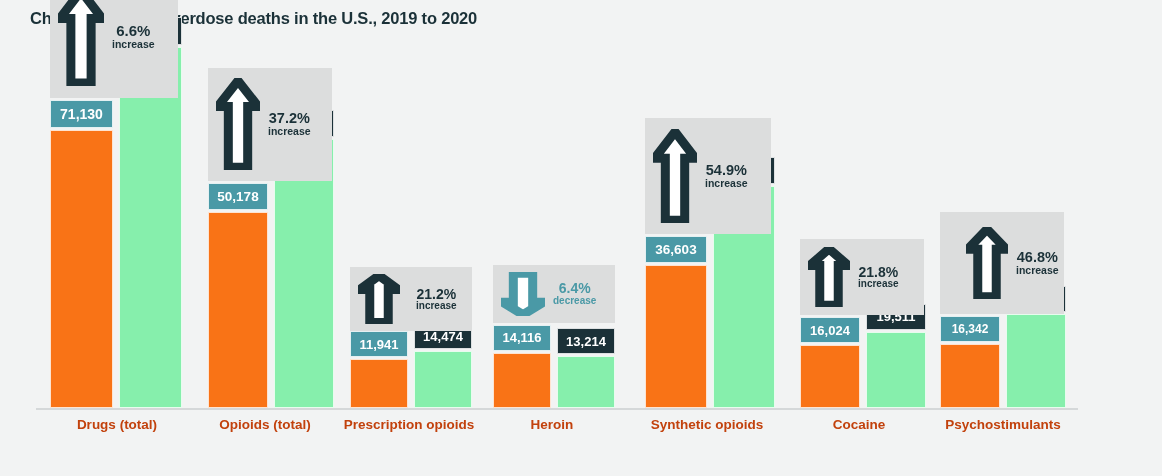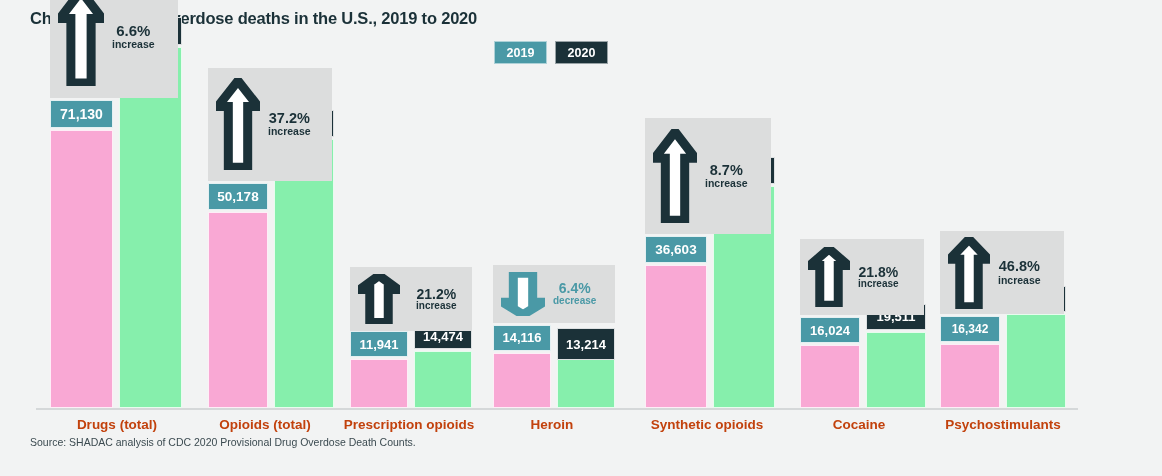--- a/index.html
+++ b/index.html
@@ -50,21 +50,21 @@
   }
   .pct-value { font-weight: bold; color: #1b3138; white-space: nowrap; }
   .pct-word  { font-weight: bold; color: #1b3138; white-space: nowrap; }
   .dec .pct-value, .dec .pct-word { color: #4a99a6; }
 
   
   .bar {
     position: absolute; bottom: 0;
     border: 1px solid rgba(255,255,255,0.8);
   }
-  .bar-2019 { background: #f9a8d4; }
+  .bar-2019 { background: #f97316; }
   .bar-2020 { background: #86efac; }
   .bar-label {
     position: absolute; left: -1px;
     display: flex; align-items: center; justify-content: center;
     color: #ffffff; font-weight: bold; white-space: nowrap;
     border: 1px solid rgba(255,255,255,0.85);
   }
   .label-2019 { background: #4a99a6; }
   .label-2020 { background: #1b3138; }
 
@@ -82,28 +82,20 @@
     font-size: 10.5px; color: #3c4b51; white-space: nowrap;
   }
 </style>
 </head>
 <body>
 
 <div id="root">
 
   <div id="chart-title">Changes in drug overdose deaths in the U.S., 2019 to 2020</div>
 
-  <div id="legend">
-    <div class="legend-item legend-2019">
-      <span>2019</span>
-    </div>
-    <div class="legend-item legend-2020">
-      <span>2020</span>
-    </div>
-  </div>
 
   <div id="plot">
     <div id="axis-line"></div>
     <div id="groups-host">
         <div class="group" style="left: 50px; bottom: 68px; width: 132px; height: 1px;">
           <div class="bar bar-2019" style="left: 0px; width: 63px; height: 278.189px;">
             <div class="bar-label label-2019" style="width: 63px; height: 28px; font-size: 14px; top: -31px;">71,130</div>
           </div>
           <div class="bar bar-2020" style="left: 69px; width: 63px; height: 360.528px;">
             <div class="bar-label label-2020" style="width: 63px; height: 28px; font-size: 14px; top: -31px;">92,183</div>
@@ -150,21 +142,21 @@
               <div class="pct-value" style="font-size: 14px;">21.2%</div>
               <div class="pct-word" style="font-size: 10px;">increase</div>
             </div>
           </div>
         </div>
         <div class="group" style="left: 493px; bottom: 68px; width: 122px; height: 1px;">
           <div class="bar bar-2019" style="left: 0px; width: 58px; height: 55.208px;">
             <div class="bar-label label-2019" style="width: 58px; height: 26px; font-size: 13px; top: -29px;">14,116</div>
           </div>
           <div class="bar bar-2020" style="left: 64px; width: 58px; height: 51.68px;">
-            <div class="bar-label label-2020" style="width: 58px; height: 32px; font-size: 13px; top: -29px;">13,214</div>
+            <div class="bar-label label-2020" style="width: 58px; height: 26px; font-size: 13px; top: -29px;">13,214</div>
           </div>
           <div class="arrow-panel dec" style="width: 122px; height: 58px; left: 0px; bottom: 85.208px; padding-left: 8px; gap: 8px;">
             <svg width="44" height="44" viewBox="0 0 100 200" preserveAspectRatio="none" class="arrow-svg">
               <path d="M50 194 L96 138 L72 138 L72 6 L28 6 L28 138 L4 138 Z" fill="#ffffff" stroke="#4a99a6" stroke-width="9" stroke-linejoin="miter" vector-effect="non-scaling-stroke"></path>
             </svg>
             <div class="pct-wrap">
               <div class="pct-value" style="font-size: 14px;">6.4%</div>
               <div class="pct-word" style="font-size: 10px;">decrease</div>
             </div>
           </div>
@@ -174,21 +166,21 @@
             <div class="bar-label label-2019" style="width: 62px; height: 27px; font-size: 13.5px; top: -30px;">36,603</div>
           </div>
           <div class="bar bar-2020" style="left: 68px; width: 62px; height: 221.707px;">
             <div class="bar-label label-2020" style="width: 62px; height: 27px; font-size: 13.5px; top: -30px;">56,688</div>
           </div>
           <div class="arrow-panel" style="width: 126px; height: 116px; left: 0px; bottom: 174.154px; padding-left: 8px; gap: 8px;">
             <svg width="44" height="94" viewBox="0 0 100 200" preserveAspectRatio="none" class="arrow-svg">
               <path d="M50 6 L96 62 L72 62 L72 194 L28 194 L28 62 L4 62 Z" fill="#ffffff" stroke="#1b3138" stroke-width="9" stroke-linejoin="miter" vector-effect="non-scaling-stroke"></path>
             </svg>
             <div class="pct-wrap">
-              <div class="pct-value" style="font-size: 14.5px;">8.7%</div>
+              <div class="pct-value" style="font-size: 14.5px;">54.9%</div>
               <div class="pct-word" style="font-size: 10.5px;">increase</div>
             </div>
           </div>
         </div>
         <div class="group" style="left: 800px; bottom: 68px; width: 126px; height: 1px;">
           <div class="bar bar-2019" style="left: 0px; width: 60px; height: 62.67px;">
             <div class="bar-label label-2019" style="width: 60px; height: 26px; font-size: 13px; top: -29px;">16,024</div>
           </div>
           <div class="bar bar-2020" style="left: 66px; width: 60px; height: 76.308px;">
             <div class="bar-label label-2020" style="width: 60px; height: 26px; font-size: 13px; top: -29px;">19,511</div>
@@ -203,21 +195,21 @@
             </div>
           </div>
         </div>
         <div class="group" style="left: 940px; bottom: 68px; width: 126px; height: 1px;">
           <div class="bar bar-2019" style="left: 0px; width: 60px; height: 63.914px;">
             <div class="bar-label label-2019" style="width: 60px; height: 26px; font-size: 12px; top: -29px;">16,342</div>
           </div>
           <div class="bar bar-2020" style="left: 66px; width: 60px; height: 93.844px;">
             <div class="bar-label label-2020" style="width: 60px; height: 26px; font-size: 13px; top: -29px;">23,995</div>
           </div>
-          <div class="arrow-panel" style="width: 124px; height: 83px; left: 0px; bottom: 93.914px; padding-left: 8px; gap: 8px;">
+          <div class="arrow-panel" style="width: 124px; height: 102px; left: 0px; bottom: 93.914px; padding-left: 26px; gap: 8px;">
             <svg width="42" height="72" viewBox="0 0 100 200" preserveAspectRatio="none" class="arrow-svg">
               <path d="M50 6 L96 62 L72 62 L72 194 L28 194 L28 62 L4 62 Z" fill="#ffffff" stroke="#1b3138" stroke-width="9" stroke-linejoin="miter" vector-effect="non-scaling-stroke"></path>
             </svg>
             <div class="pct-wrap">
               <div class="pct-value" style="font-size: 14.5px;">46.8%</div>
               <div class="pct-word" style="font-size: 10.5px;">increase</div>
             </div>
           </div>
         </div>
       </div>
@@ -225,14 +217,13 @@
         <div class="x-label" style="left: 7px; width: 220px;">Drugs (total)</div>
         <div class="x-label" style="left: 155px; width: 220px;">Opioids (total)</div>
         <div class="x-label" style="left: 299px; width: 220px;">Prescription opioids</div>
         <div class="x-label" style="left: 442px; width: 220px;">Heroin</div>
         <div class="x-label" style="left: 597px; width: 220px;">Synthetic opioids</div>
         <div class="x-label" style="left: 749px; width: 220px;">Cocaine</div>
         <div class="x-label" style="left: 893px; width: 220px;">Psychostimulants</div>
       </div>
   </div>
 
-  <div id="source">Source: SHADAC analysis of CDC 2020 Provisional Drug Overdose Death Counts.</div>
 </div>
 
 </body></html>

